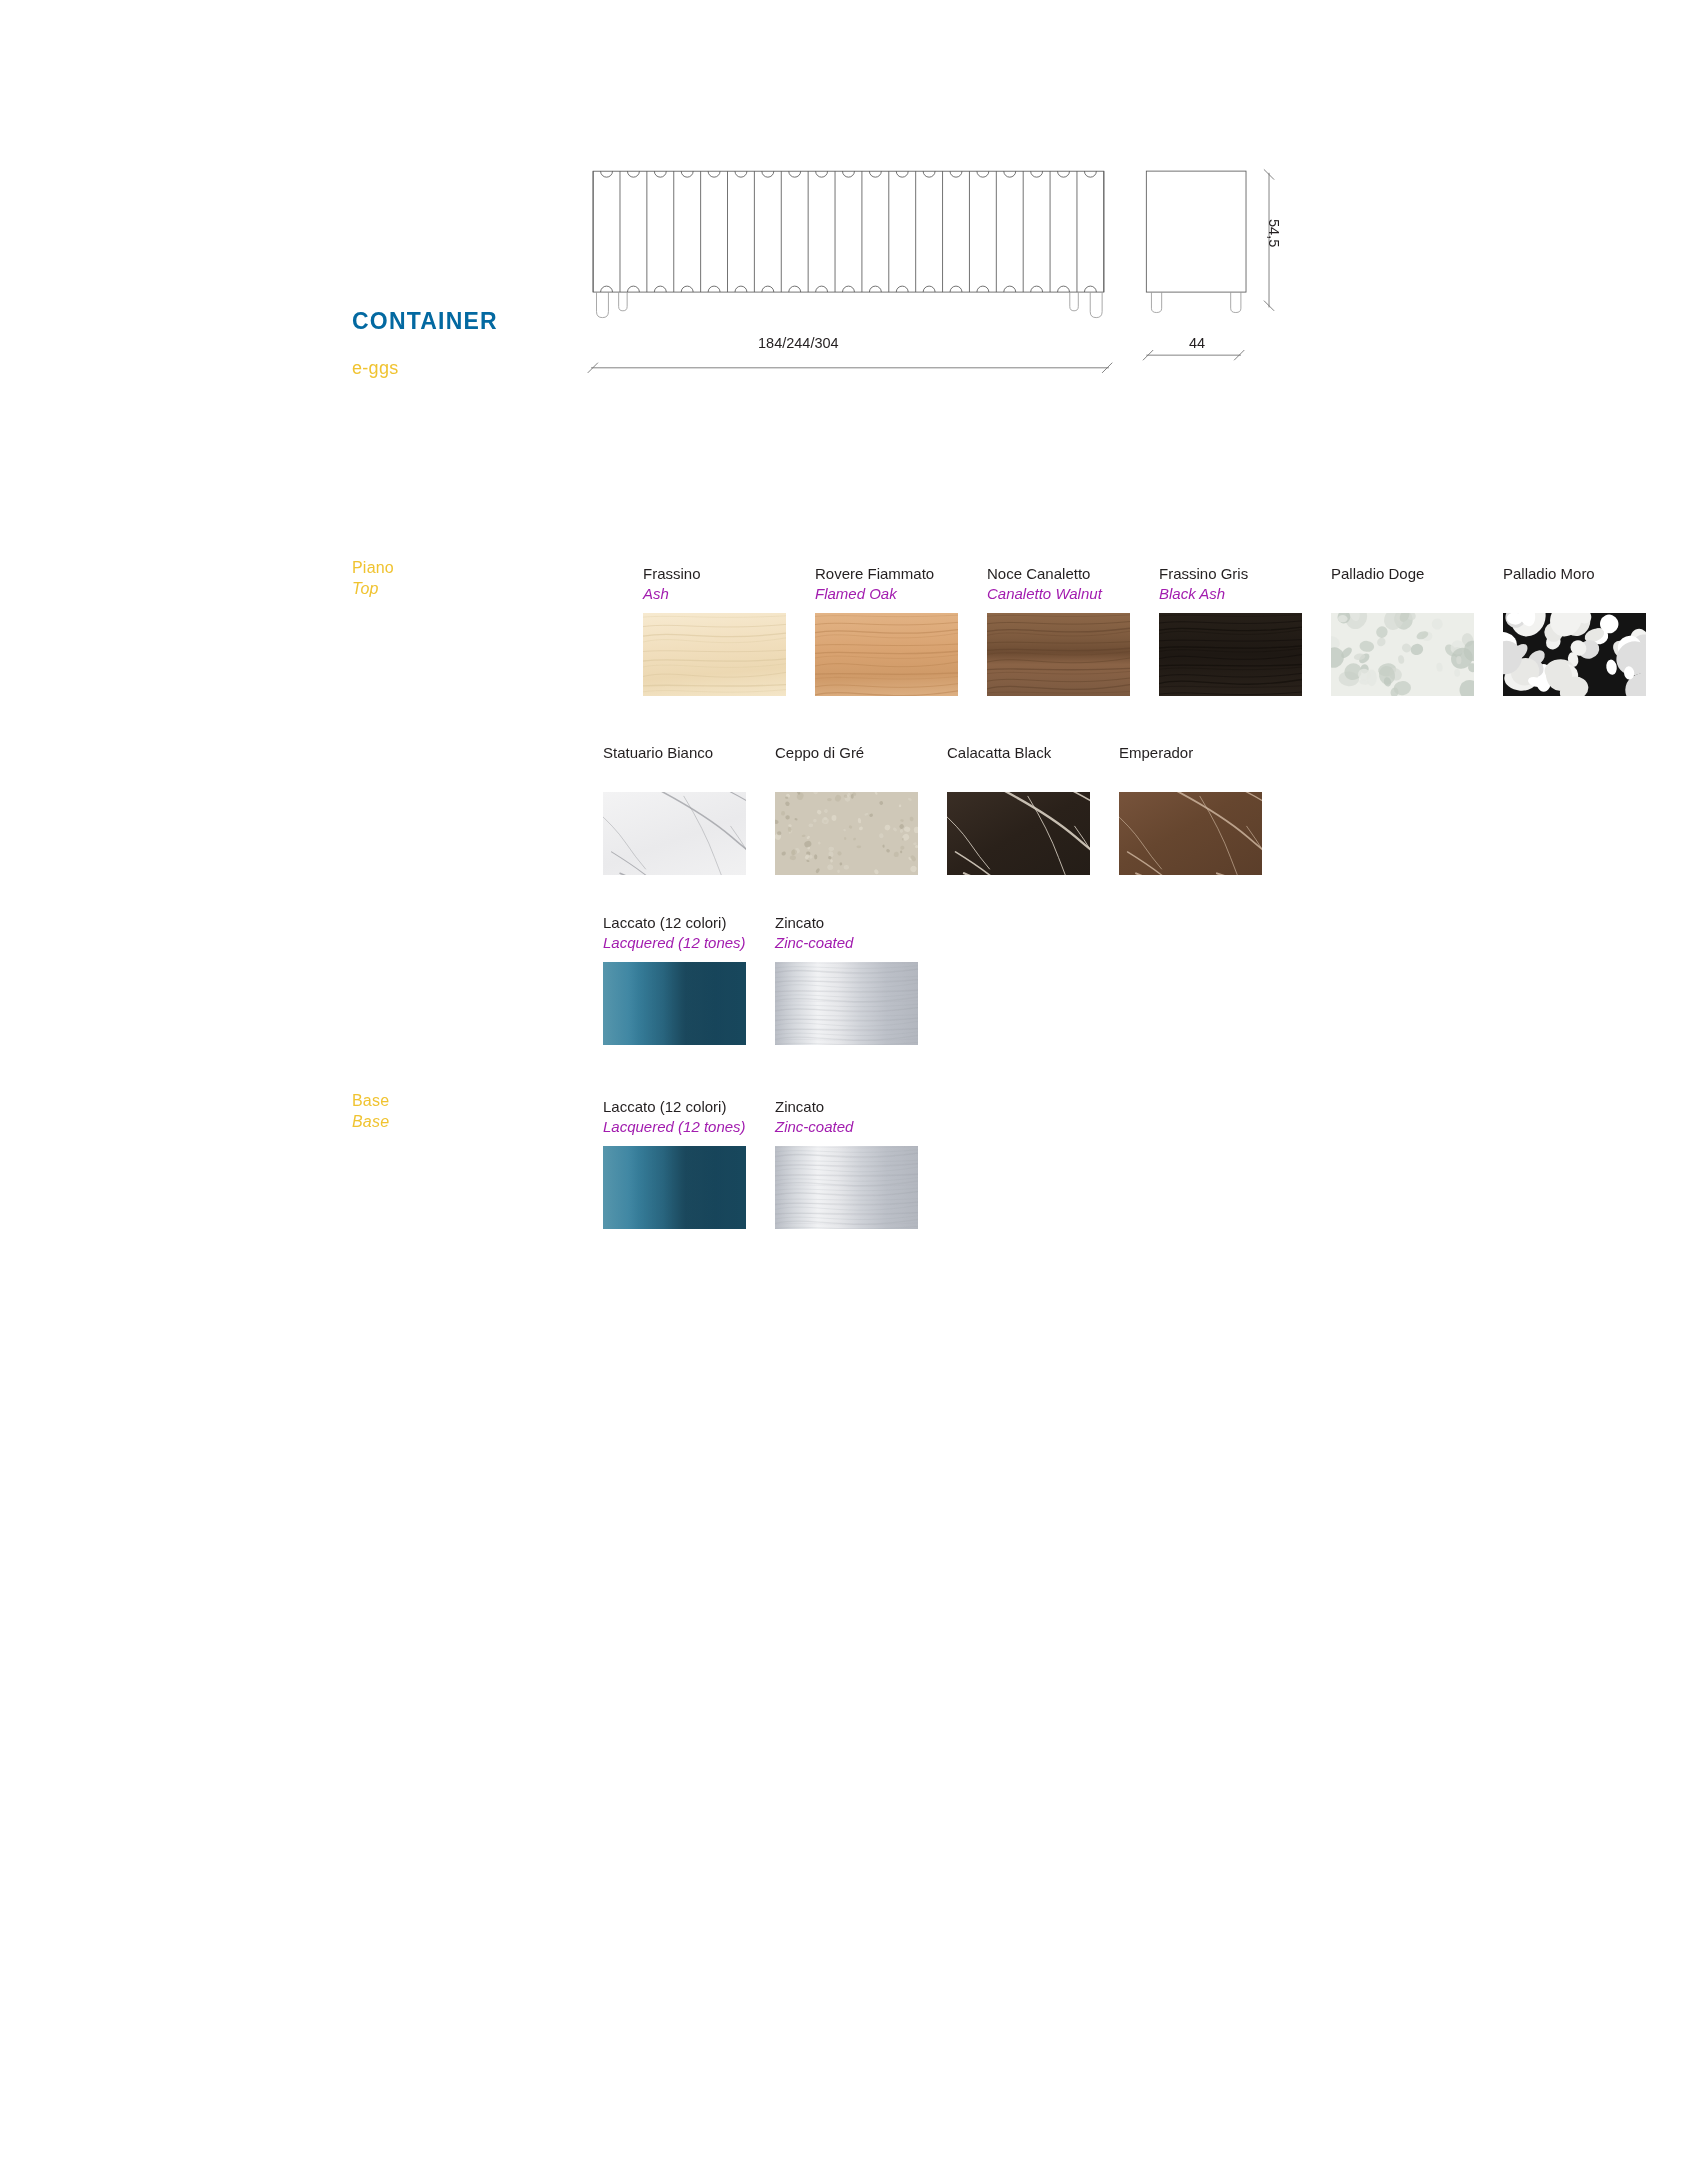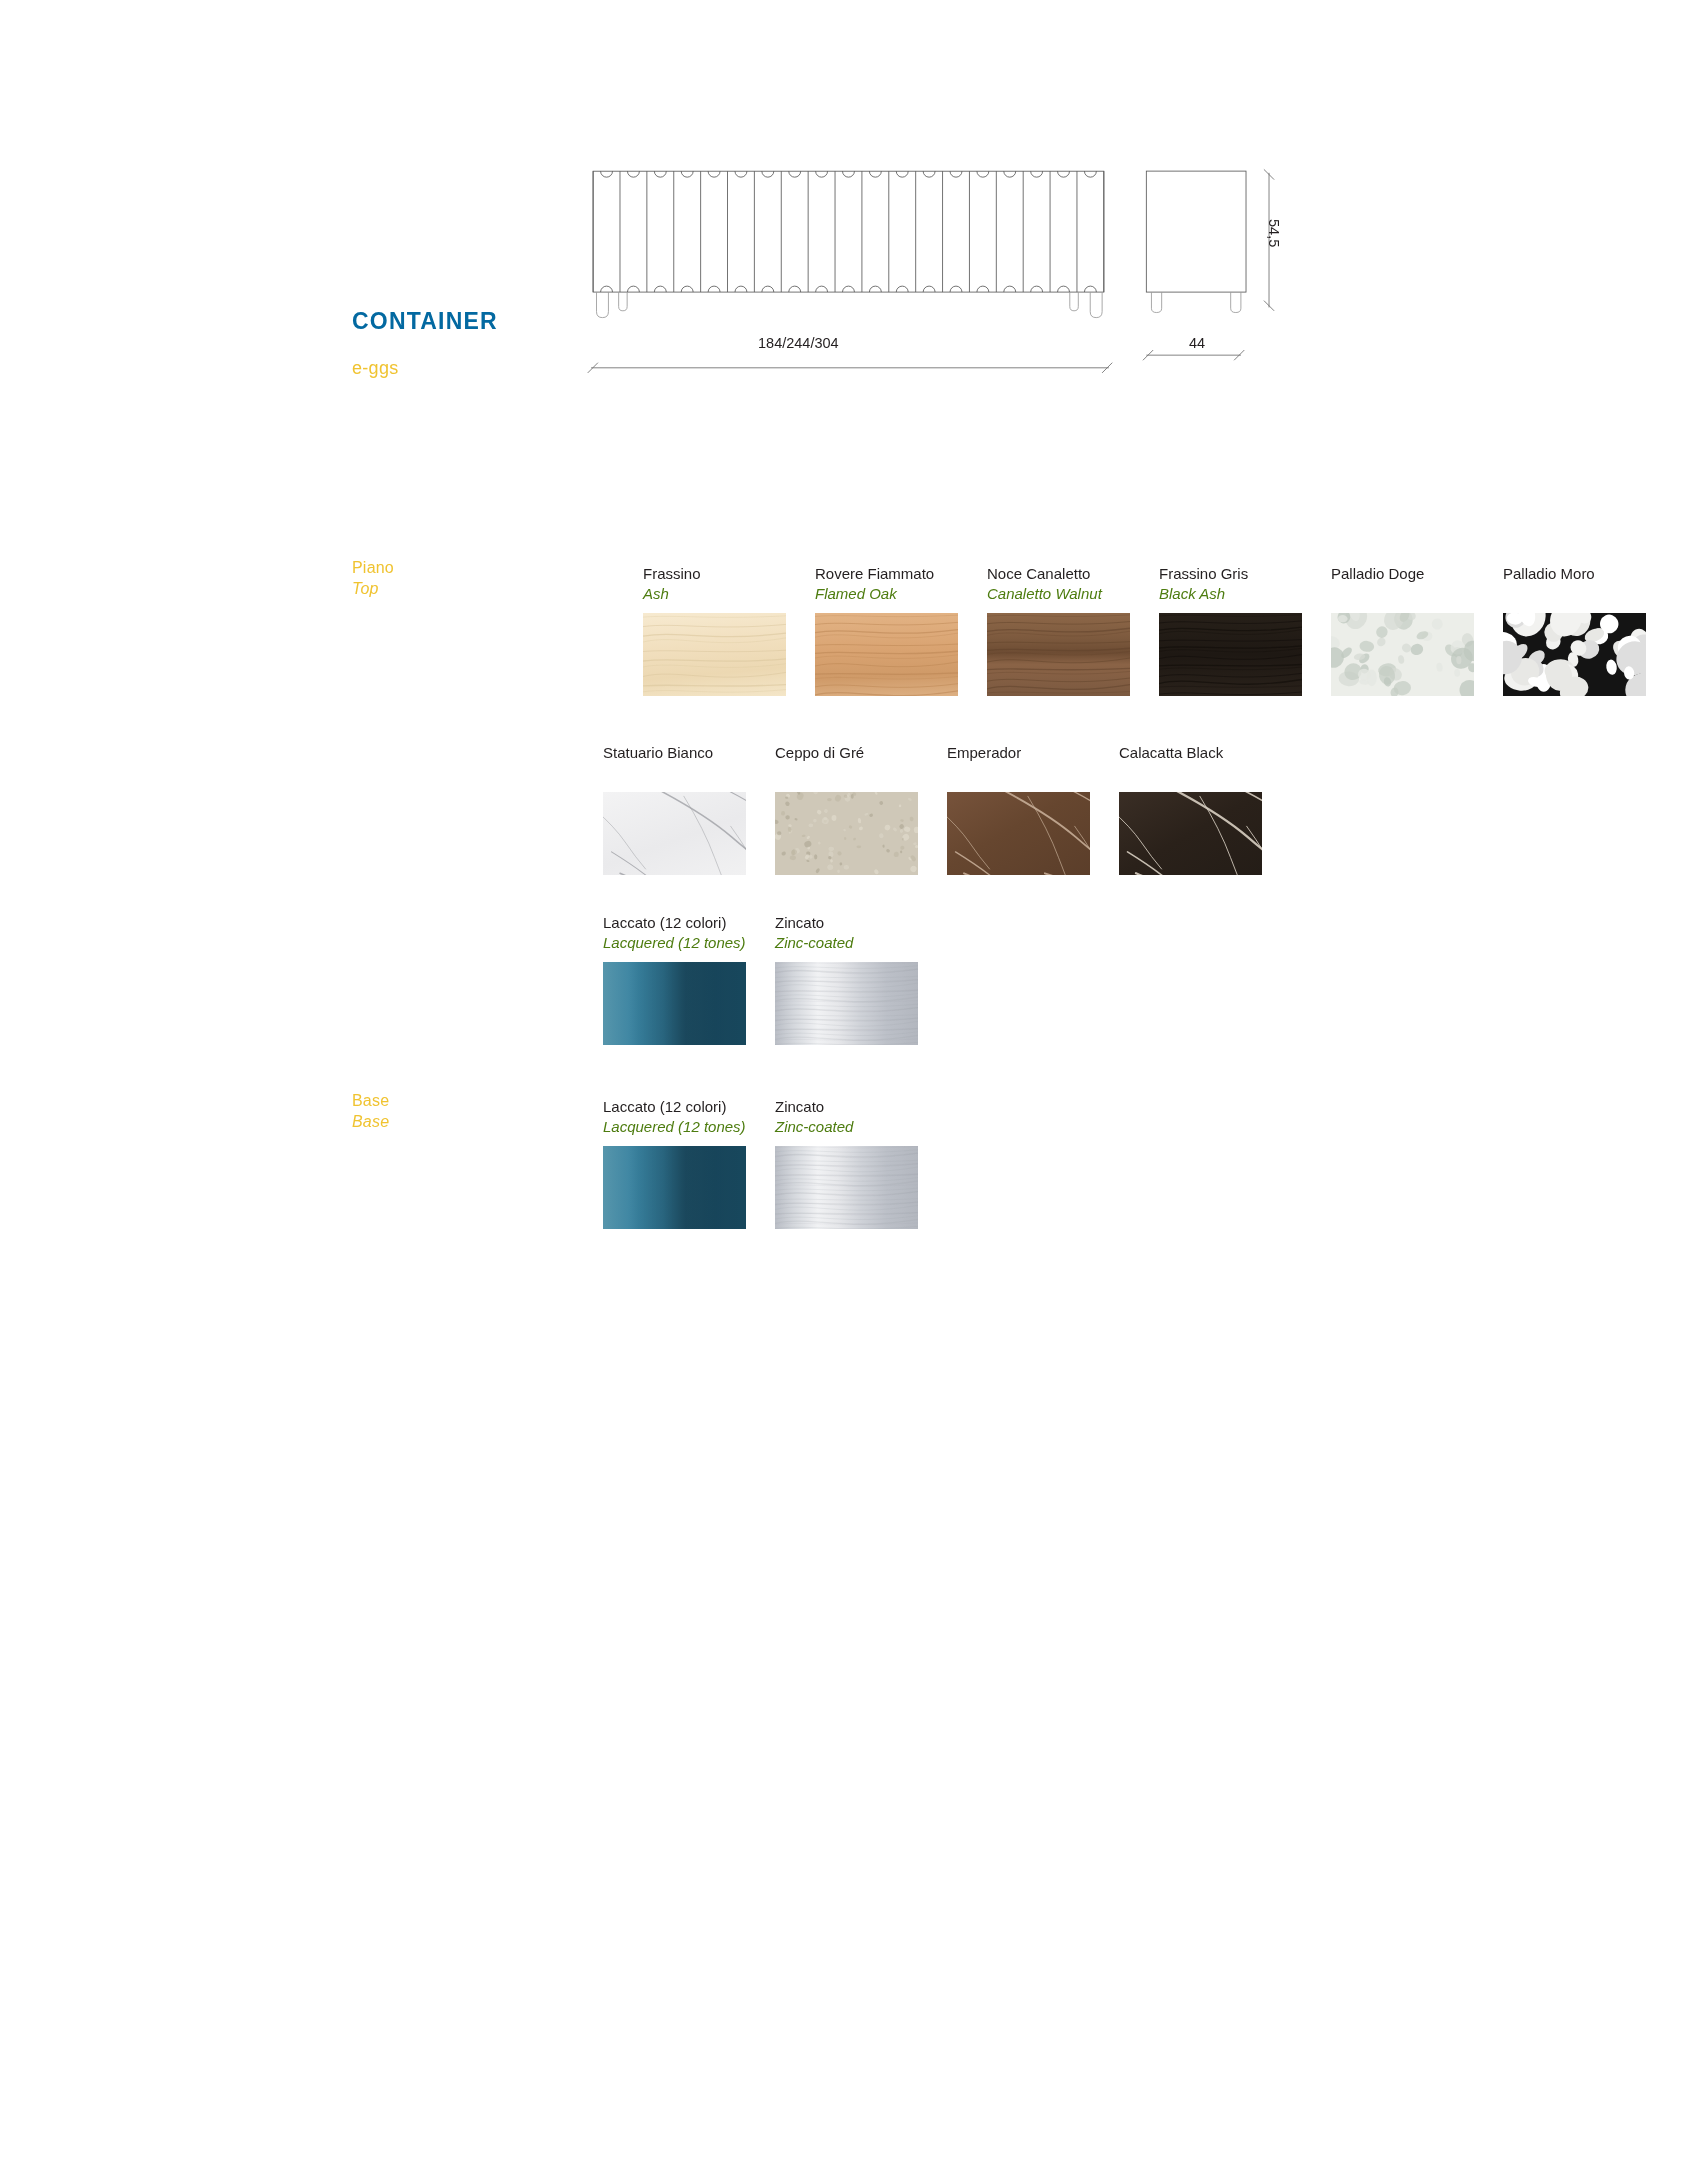--- a/index.html
+++ b/index.html
@@ -82,21 +82,21 @@
   .mat-name {
     font-size: 15px;
     line-height: 20.4px;
     color: #231f20;
     white-space: nowrap;
   }
   .mat-name-en {
     font-size: 15px;
     line-height: 20.4px;
     font-style: italic;
-    color: #4d7c0f;
+    color: #a21caf;
     white-space: nowrap;
   }
   .mat-name-en.empty { visibility: hidden; }
   .swatch {
     width: 143px;
     height: 83px;
     margin-top: 8.5px;
     background-color: #ddd;
     position: relative;
     overflow: hidden;
@@ -501,49 +501,49 @@
             <ellipse cx="162.3" cy="77.5" rx="3.8" ry="2.6" transform="rotate(54 162.3 77.5)" fill="#bdb6a3" opacity="0.55"></ellipse>
             <ellipse cx="64.9" cy="87.9" rx="3.2" ry="3.5" transform="rotate(75 64.9 87.9)" fill="#ddd7c8" opacity="0.55"></ellipse>
             <ellipse cx="64.4" cy="76.7" rx="1.9" ry="2.0" transform="rotate(103 64.4 76.7)" fill="#a9a28e" opacity="0.55"></ellipse>
             <ellipse cx="99.2" cy="33.5" rx="3.1" ry="1.9" transform="rotate(81 99.2 33.5)" fill="#e5e0d2" opacity="0.55"></ellipse>
             <ellipse cx="63.9" cy="8.8" rx="2.8" ry="1.9" transform="rotate(1 63.9 8.8)" fill="#bdb6a3" opacity="0.55"></ellipse>
             <ellipse cx="164.4" cy="60.4" rx="2.1" ry="1.5" transform="rotate(171 164.4 60.4)" fill="#ddd7c8" opacity="0.55"></ellipse>
           </svg>
         </div>
       </div>
       <div class="mat-cell">
+        <div class="mat-name">Calacatta Black</div>
+        <div class="mat-name-en empty">&nbsp;</div>
+        <div class="swatch" style="background: linear-gradient(150deg, rgb(58, 46, 37) 0%, rgb(42, 33, 26) 50%, rgb(36, 29, 23) 100%);">
+          <svg class="veins" viewBox="0 0 168 97" preserveAspectRatio="none" width="143" height="83">
+            <path d="M -10 20 Q 14 41 26 58.5 T 50 90" fill="none" stroke="#d8cfc2" stroke-width="1.10" opacity="0.9" stroke-linecap="round"></path>
+            <path d="M 10 70 Q 54 97 76 119.5 T 120 160" fill="none" stroke="#d8cfc2" stroke-width="1.87" opacity="0.9" stroke-linecap="round"></path>
+            <path d="M 55 -8 Q 119 25 151 52.50000000000001 T 215 102" fill="none" stroke="#d8cfc2" stroke-width="2.64" opacity="0.9" stroke-linecap="round"></path>
+            <path d="M 95 5 Q 119 44 131 76.5 T 155 135" fill="none" stroke="#d8cfc2" stroke-width="1.10" opacity="0.9" stroke-linecap="round"></path>
+            <path d="M 130 -10 Q 174 11 196 28.5 T 240 60" fill="none" stroke="#d8cfc2" stroke-width="1.87" opacity="0.9" stroke-linecap="round"></path>
+            <path d="M 20 95 Q 84 122 116 144.5 T 180 185" fill="none" stroke="#d8cfc2" stroke-width="2.64" opacity="0.9" stroke-linecap="round"></path>
+            <path d="M 150 40 Q 174 73 186 100.5 T 210 150" fill="none" stroke="#d8cfc2" stroke-width="1.10" opacity="0.9" stroke-linecap="round"></path>
+            <path d="M 70 100 Q 114 139 136 171.5 T 180 230" fill="none" stroke="#d8cfc2" stroke-width="1.87" opacity="0.9" stroke-linecap="round"></path>
+          </svg>
+        </div>
+      </div>
+      <div class="mat-cell">
         <div class="mat-name">Emperador</div>
         <div class="mat-name-en empty">&nbsp;</div>
         <div class="swatch" style="background: linear-gradient(150deg, rgb(119, 83, 59) 0%, rgb(102, 70, 47) 45%, rgb(91, 62, 42) 100%);">
           <svg class="veins" viewBox="0 0 168 97" preserveAspectRatio="none" width="143" height="83">
             <path d="M -10 20 Q 14 41 26 58.5 T 50 90" fill="none" stroke="#cbb39c" stroke-width="0.90" opacity="0.85" stroke-linecap="round"></path>
             <path d="M 10 70 Q 54 97 76 119.5 T 120 160" fill="none" stroke="#cbb39c" stroke-width="1.53" opacity="0.85" stroke-linecap="round"></path>
             <path d="M 55 -8 Q 119 25 151 52.50000000000001 T 215 102" fill="none" stroke="#cbb39c" stroke-width="2.16" opacity="0.85" stroke-linecap="round"></path>
             <path d="M 95 5 Q 119 44 131 76.5 T 155 135" fill="none" stroke="#cbb39c" stroke-width="0.90" opacity="0.85" stroke-linecap="round"></path>
             <path d="M 130 -10 Q 174 11 196 28.5 T 240 60" fill="none" stroke="#cbb39c" stroke-width="1.53" opacity="0.85" stroke-linecap="round"></path>
             <path d="M 20 95 Q 84 122 116 144.5 T 180 185" fill="none" stroke="#cbb39c" stroke-width="2.16" opacity="0.85" stroke-linecap="round"></path>
             <path d="M 150 40 Q 174 73 186 100.5 T 210 150" fill="none" stroke="#cbb39c" stroke-width="0.90" opacity="0.85" stroke-linecap="round"></path>
             <path d="M 70 100 Q 114 139 136 171.5 T 180 230" fill="none" stroke="#cbb39c" stroke-width="1.53" opacity="0.85" stroke-linecap="round"></path>
             <path d="M 115 95 Q 179 116 211 133.5 T 275 165" fill="none" stroke="#cbb39c" stroke-width="2.16" opacity="0.85" stroke-linecap="round"></path>
-          </svg>
-        </div>
-      </div>
-      <div class="mat-cell">
-        <div class="mat-name">Calacatta Black</div>
-        <div class="mat-name-en empty">&nbsp;</div>
-        <div class="swatch" style="background: linear-gradient(150deg, rgb(58, 46, 37) 0%, rgb(42, 33, 26) 50%, rgb(36, 29, 23) 100%);">
-          <svg class="veins" viewBox="0 0 168 97" preserveAspectRatio="none" width="143" height="83">
-            <path d="M -10 20 Q 14 41 26 58.5 T 50 90" fill="none" stroke="#d8cfc2" stroke-width="1.10" opacity="0.9" stroke-linecap="round"></path>
-            <path d="M 10 70 Q 54 97 76 119.5 T 120 160" fill="none" stroke="#d8cfc2" stroke-width="1.87" opacity="0.9" stroke-linecap="round"></path>
-            <path d="M 55 -8 Q 119 25 151 52.50000000000001 T 215 102" fill="none" stroke="#d8cfc2" stroke-width="2.64" opacity="0.9" stroke-linecap="round"></path>
-            <path d="M 95 5 Q 119 44 131 76.5 T 155 135" fill="none" stroke="#d8cfc2" stroke-width="1.10" opacity="0.9" stroke-linecap="round"></path>
-            <path d="M 130 -10 Q 174 11 196 28.5 T 240 60" fill="none" stroke="#d8cfc2" stroke-width="1.87" opacity="0.9" stroke-linecap="round"></path>
-            <path d="M 20 95 Q 84 122 116 144.5 T 180 185" fill="none" stroke="#d8cfc2" stroke-width="2.64" opacity="0.9" stroke-linecap="round"></path>
-            <path d="M 150 40 Q 174 73 186 100.5 T 210 150" fill="none" stroke="#d8cfc2" stroke-width="1.10" opacity="0.9" stroke-linecap="round"></path>
-            <path d="M 70 100 Q 114 139 136 171.5 T 180 230" fill="none" stroke="#d8cfc2" stroke-width="1.87" opacity="0.9" stroke-linecap="round"></path>
           </svg>
         </div>
       </div>
     </div>
     <div class="mat-row" style="top: 913px;">
       <div class="mat-cell">
         <div class="mat-name">Laccato (12 colori)</div>
         <div class="mat-name-en">Lacquered (12 tones)</div>
         <div class="swatch" style="background: linear-gradient(90deg, rgb(63, 135, 160) 0%, rgb(58, 131, 160) 18%, rgb(43, 107, 134) 42%, rgb(29, 79, 102) 58%, rgb(25, 74, 97) 78%, rgb(24, 74, 96) 100%);">
           <div class="grain" style="background:linear-gradient(90deg,rgba(255,255,255,.12) 0%,rgba(255,255,255,0) 25%,rgba(0,0,0,.10) 55%,rgba(0,0,0,.04) 100%)"></div>

